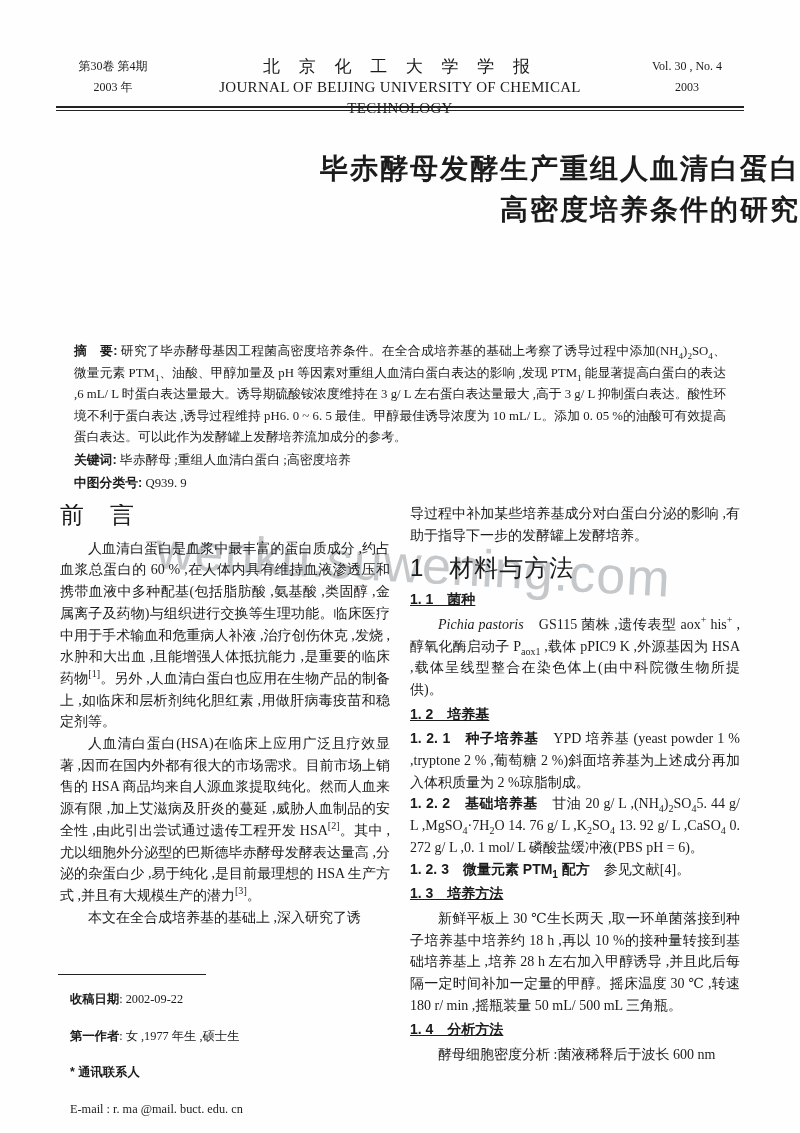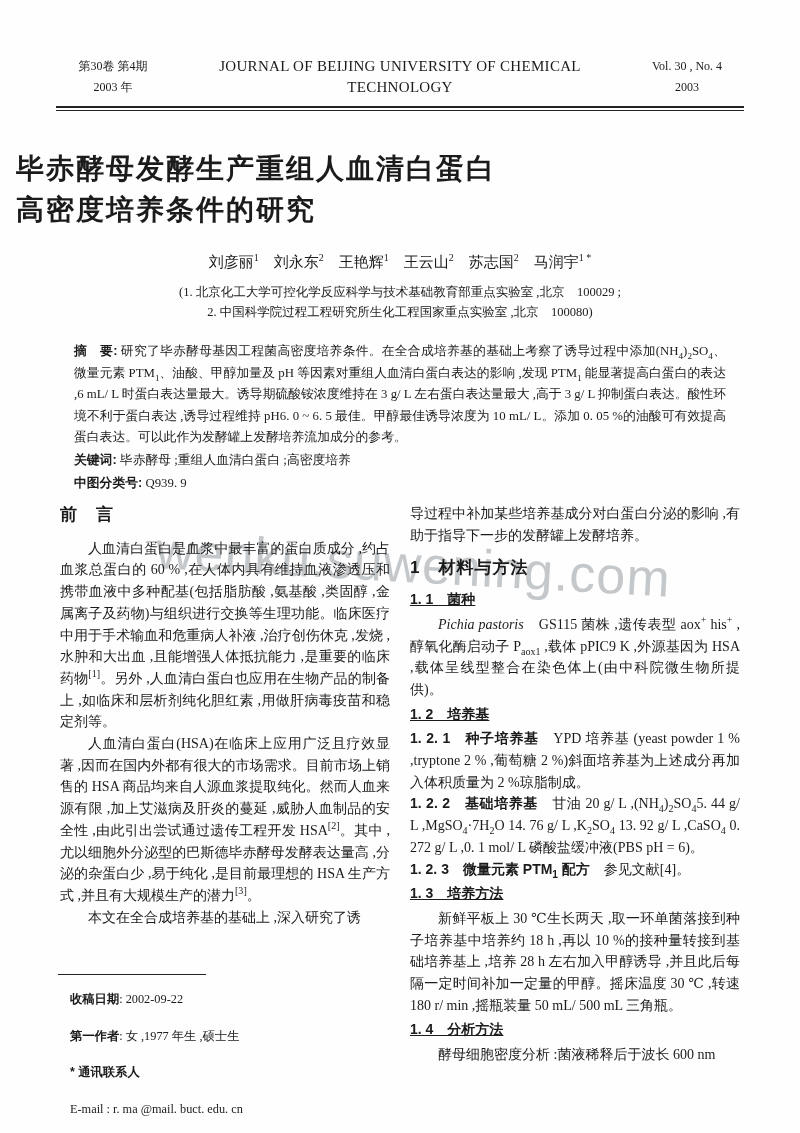--- a/index.html
+++ b/index.html
@@ -20,40 +20,40 @@
 
   .masthead { left: 58px; top: 56px; width: 684px; display: flex; justify-content: space-between; align-items: flex-start; font-size: 12px; line-height: 21px; }
   .mast-side { text-align: center; min-width: 110px; }
   .mast-center { text-align: center; flex: 1; }
   .journal-cn { font-size: 17px; letter-spacing: 7px; font-family: "Liberation Sans", "DejaVu Sans", sans-serif; }
   .journal-en { font-size: 15px; letter-spacing: 0.3px; }
 
   .double-rule { left: 56px; top: 106px; width: 688px; height: 5px; border-top: 2px solid #222; border-bottom: 1px solid #222; }
 
   .title {
-    left: 0; top: 148px; width: 800px; text-align: left; margin: 0;
+    left: 0; top: 148px; width: 800px; text-align: right; margin: 0;
     font-family: "Liberation Sans", "DejaVu Sans", sans-serif;
-    font-weight: bold; font-size: 28px; line-height: 41px; letter-spacing: 2px; padding-left: 16px;
+    font-weight: bold; font-size: 28px; line-height: 41px; letter-spacing: 2px;
   }
   .authors { left: 0; top: 253px; width: 800px; text-align: center; font-size: 15px; }
   .authors sup { font-size: 10px; }
   .affils { left: 0; top: 282px; width: 800px; text-align: center; font-size: 12.5px; line-height: 20px; }
 
   .abstract { left: 74px; top: 340px; width: 652px; font-size: 12.8px; line-height: 21.6px; text-align: justify; }
   .abstract p { margin: 0; }
   .h-label { font-family: "Liberation Sans", "DejaVu Sans", sans-serif; font-weight: bold; margin-top: 44px; }
 
   .col { width: 330px; font-size: 14px; line-height: 21.7px; text-align: justify; }
   .col p { margin: 0; }
   .col-left  { left: 60px;  top: 504px; height: 468px; overflow: hidden; }
   .col-right { left: 410px; top: 503px; height: 582px; overflow: hidden; }
   .indent { text-indent: 2em; }
   h2.sec {
     font-family: "Liberation Sans", "DejaVu Sans", sans-serif;
-    font-weight: bold; font-size: 17px; margin: 0 0 12px; letter-spacing: 1px;
+    font-weight: normal; font-size: 24px; margin: 0 0 12px; letter-spacing: 1px;
   }
   .col-right h2.sec { margin: 11px 0 10px; }
   h3.subsec {
     font-family: "Liberation Sans", "DejaVu Sans", sans-serif;
     font-weight: bold; font-size: 14px; margin: 3px 0; text-decoration: underline;
   }
   b { font-family: "Liberation Sans", "DejaVu Sans", sans-serif; font-weight: bold; }
   i { font-style: italic; }
   sup, sub { font-size: 0.72em; line-height: 0; }
 
@@ -67,38 +67,34 @@
 <div class="page">
 
   <div class="watermark">wenku.suwening.com</div>
 
   <header class="layer masthead">
     <div class="mast-side">
       <div>第30卷 第4期</div>
       <div>2003 年</div>
     </div>
     <div class="mast-center">
+      <div class="journal-cn">北 京 化 工 大 学 学 报</div>
       <div class="journal-en">JOURNAL OF BEIJING UNIVERSITY OF CHEMICAL TECHNOLOGY</div>
     </div>
     <div class="mast-side">
       <div>Vol. 30 , No. 4</div>
       <div>2003</div>
     </div>
   </header>
 
   <div class="layer double-rule"></div>
 
   <h1 class="layer title"><span>毕赤酵母发酵生产重组人血清白蛋白</span><br><span>高密度培养条件的研究</span></h1>
 
-  <div class="layer authors"><span>刘彦丽</span><sup>1</sup><span>　刘永东</span><sup>2</sup><span>　王艳辉</span><sup>1</sup><span>　王云山</span><sup>2</sup><span>　苏志国</span><sup>2</sup><span>　马润宇</span><sup>1 *</sup></div>
 
-  <div class="layer affils">
-    <div>(1. 北京化工大学可控化学反应科学与技术基础教育部重点实验室 ,北京　100029 ;</div>
-    <div>2. 中国科学院过程工程研究所生化工程国家重点实验室 ,北京　100080)</div>
-  </div>
 
   <div class="layer abstract">
     <p><b class="h-label">摘　要:</b><span><span> 研究了毕赤酵母基因工程菌高密度培养条件。在全合成培养基的基础上考察了诱导过程中添加(NH</span><sub>4</sub><span>)</span><sub>2</sub><span>SO</span><sub>4</sub><span>、微量元素 PTM</span><sub>1</sub><span>、油酸、甲醇加量及 pH 等因素对重组人血清白蛋白表达的影响 ,发现 PTM</span><sub>1</sub><span> 能显著提高白蛋白的表达 ,6 mL/ L 时蛋白表达量最大。诱导期硫酸铵浓度维持在 3 g/ L 左右蛋白表达量最大 ,高于 3 g/ L 抑制蛋白表达。酸性环境不利于蛋白表达 ,诱导过程维持 pH6. 0 ~ 6. 5 最佳。甲醇最佳诱导浓度为 10 mL/ L。添加 0. 05 %的油酸可有效提高蛋白表达。可以此作为发酵罐上发酵培养流加成分的参考。</span></span></p>
     <p><b class="h-label">关键词:</b><span> 毕赤酵母 ;重组人血清白蛋白 ;高密度培养</span></p>
     <p><b class="h-label">中图分类号:</b><span> Q939. 9</span></p>
   </div>
 
   <section class="layer col col-left">
     <h2 class="sec">前　言</h2>
     <p class="indent"><span>人血清白蛋白是血浆中最丰富的蛋白质成分 ,约占血浆总蛋白的 60 % ,在人体内具有维持血液渗透压和携带血液中多种配基(包括脂肪酸 ,氨基酸 ,类固醇 ,金属离子及药物)与组织进行交换等生理功能。临床医疗中用于手术输血和危重病人补液 ,治疗创伤休克 ,发烧 ,水肿和大出血 ,且能增强人体抵抗能力 ,是重要的临床药物</span><sup>[1]</sup><span>。另外 ,人血清白蛋白也应用在生物产品的制备上 ,如临床和层析剂纯化胆红素 ,用做肝病毒疫苗和稳定剂等。</span></p>

